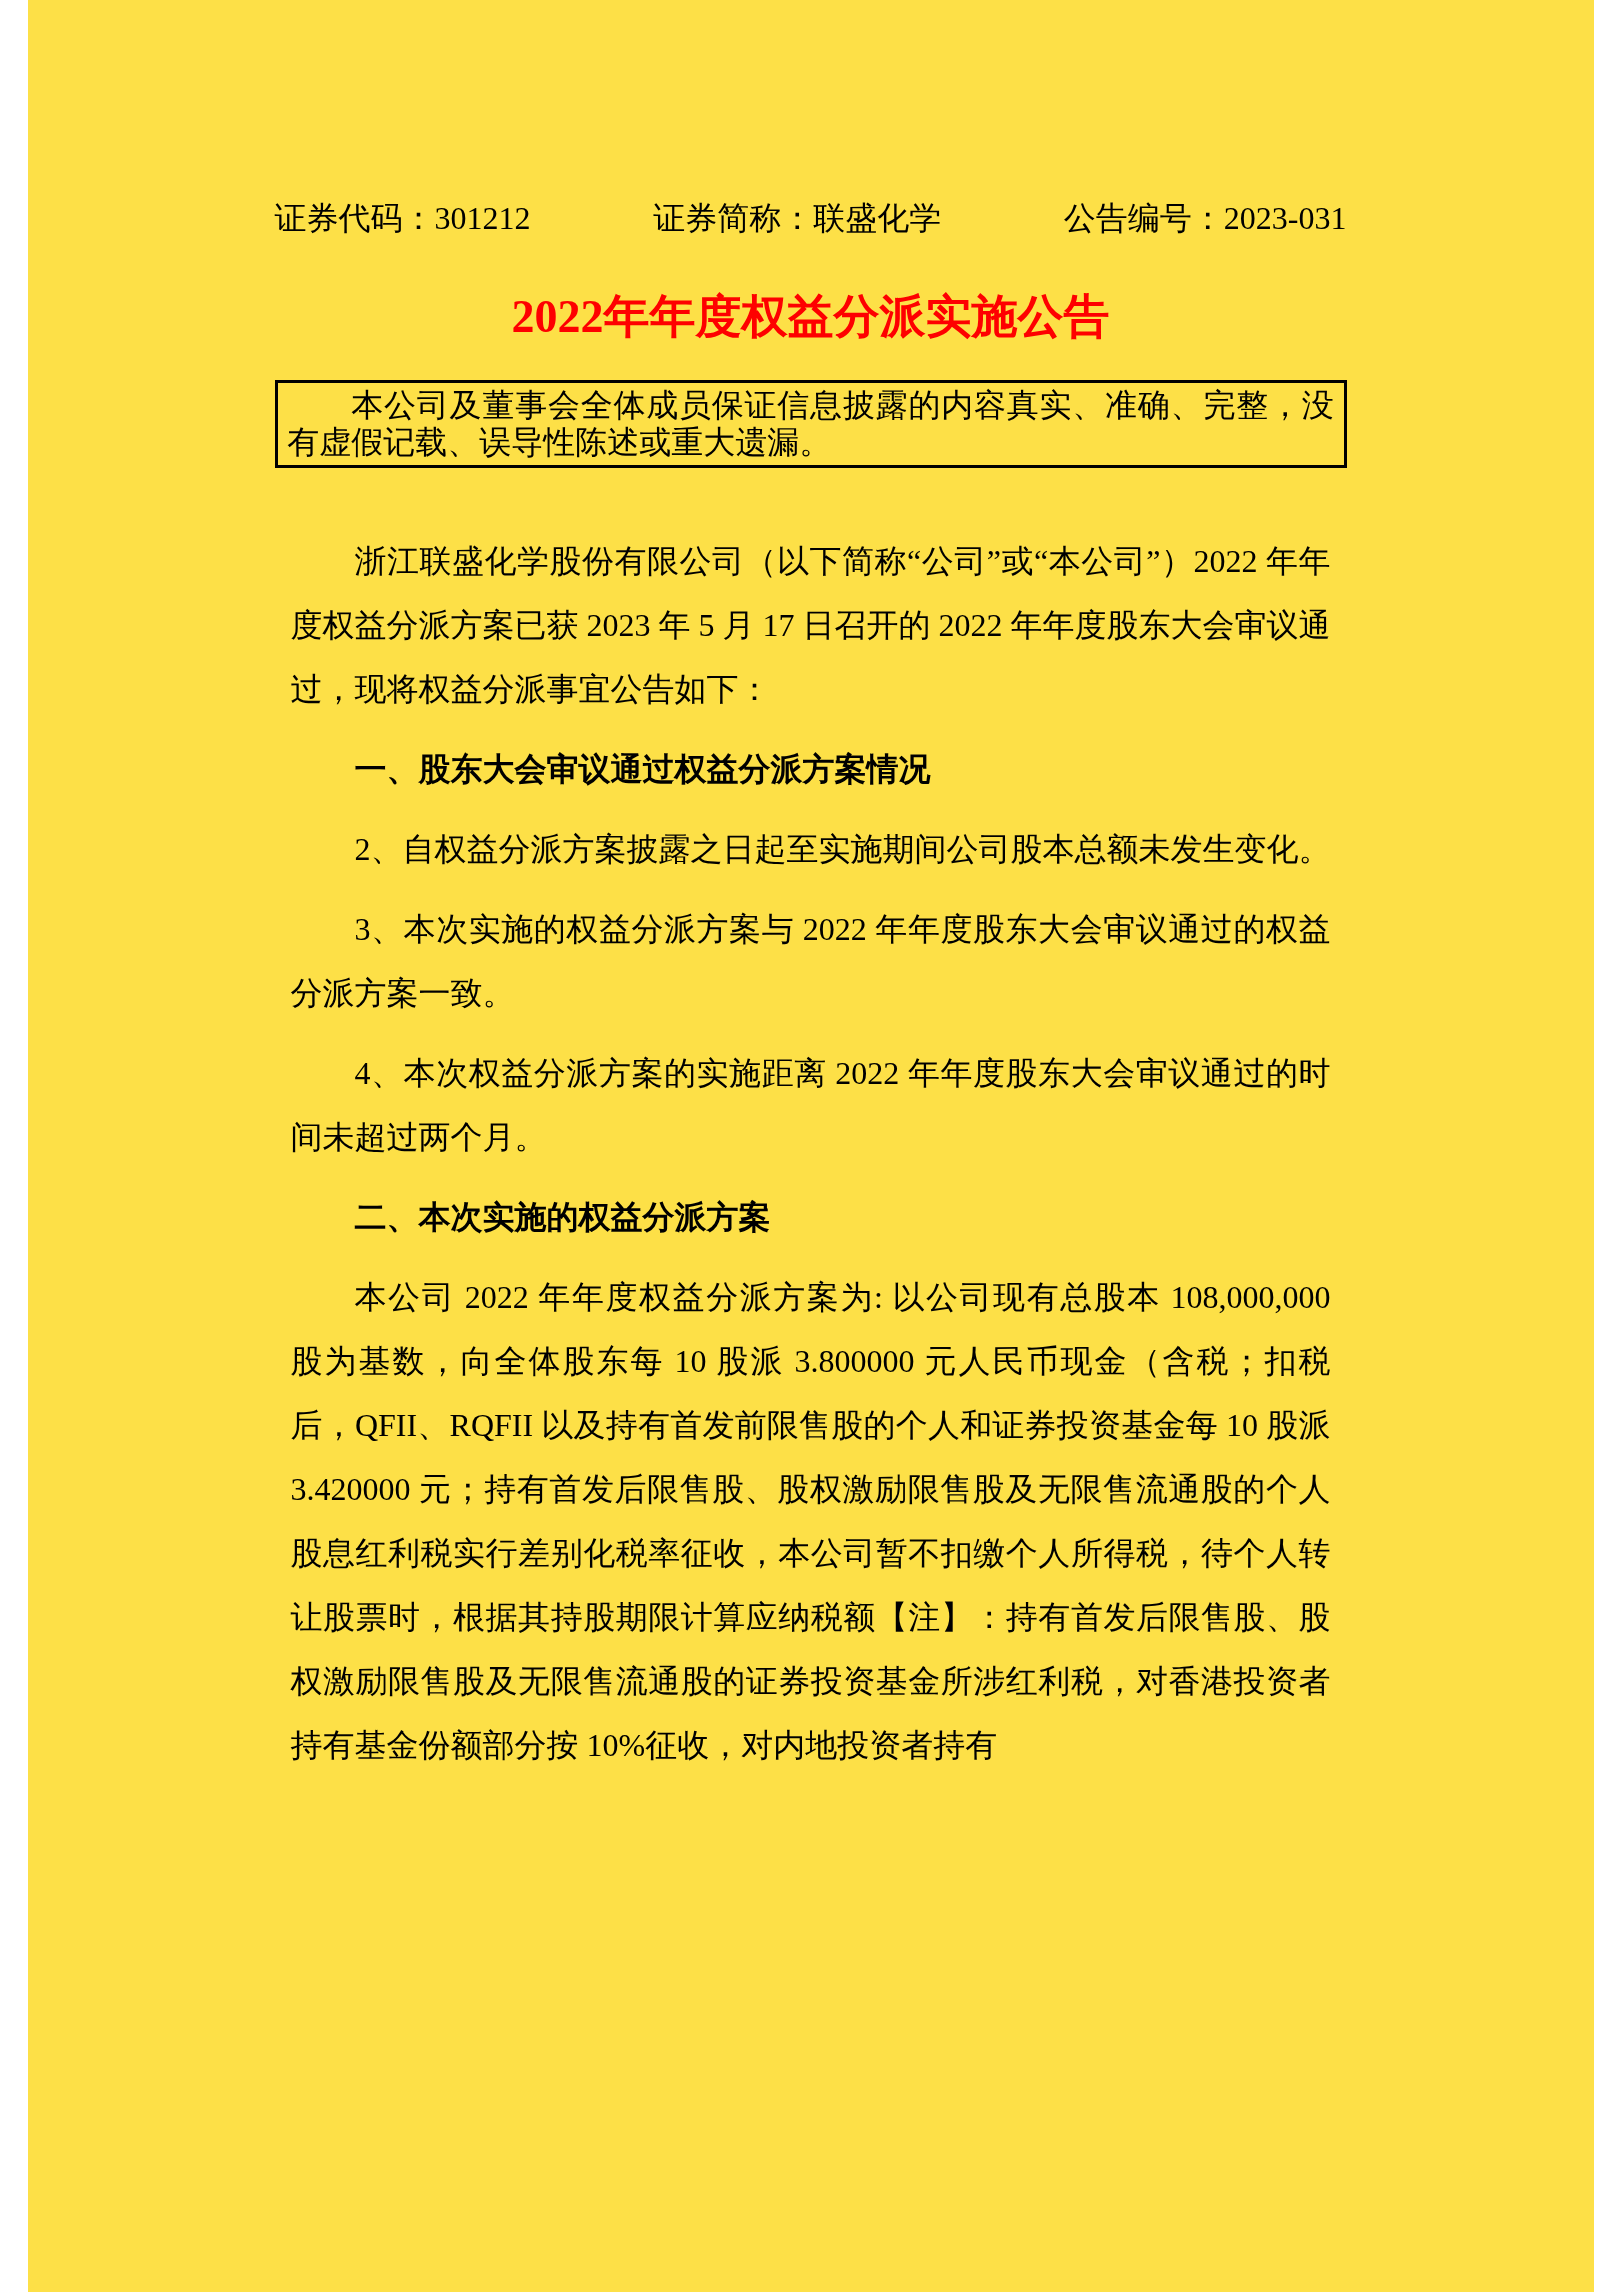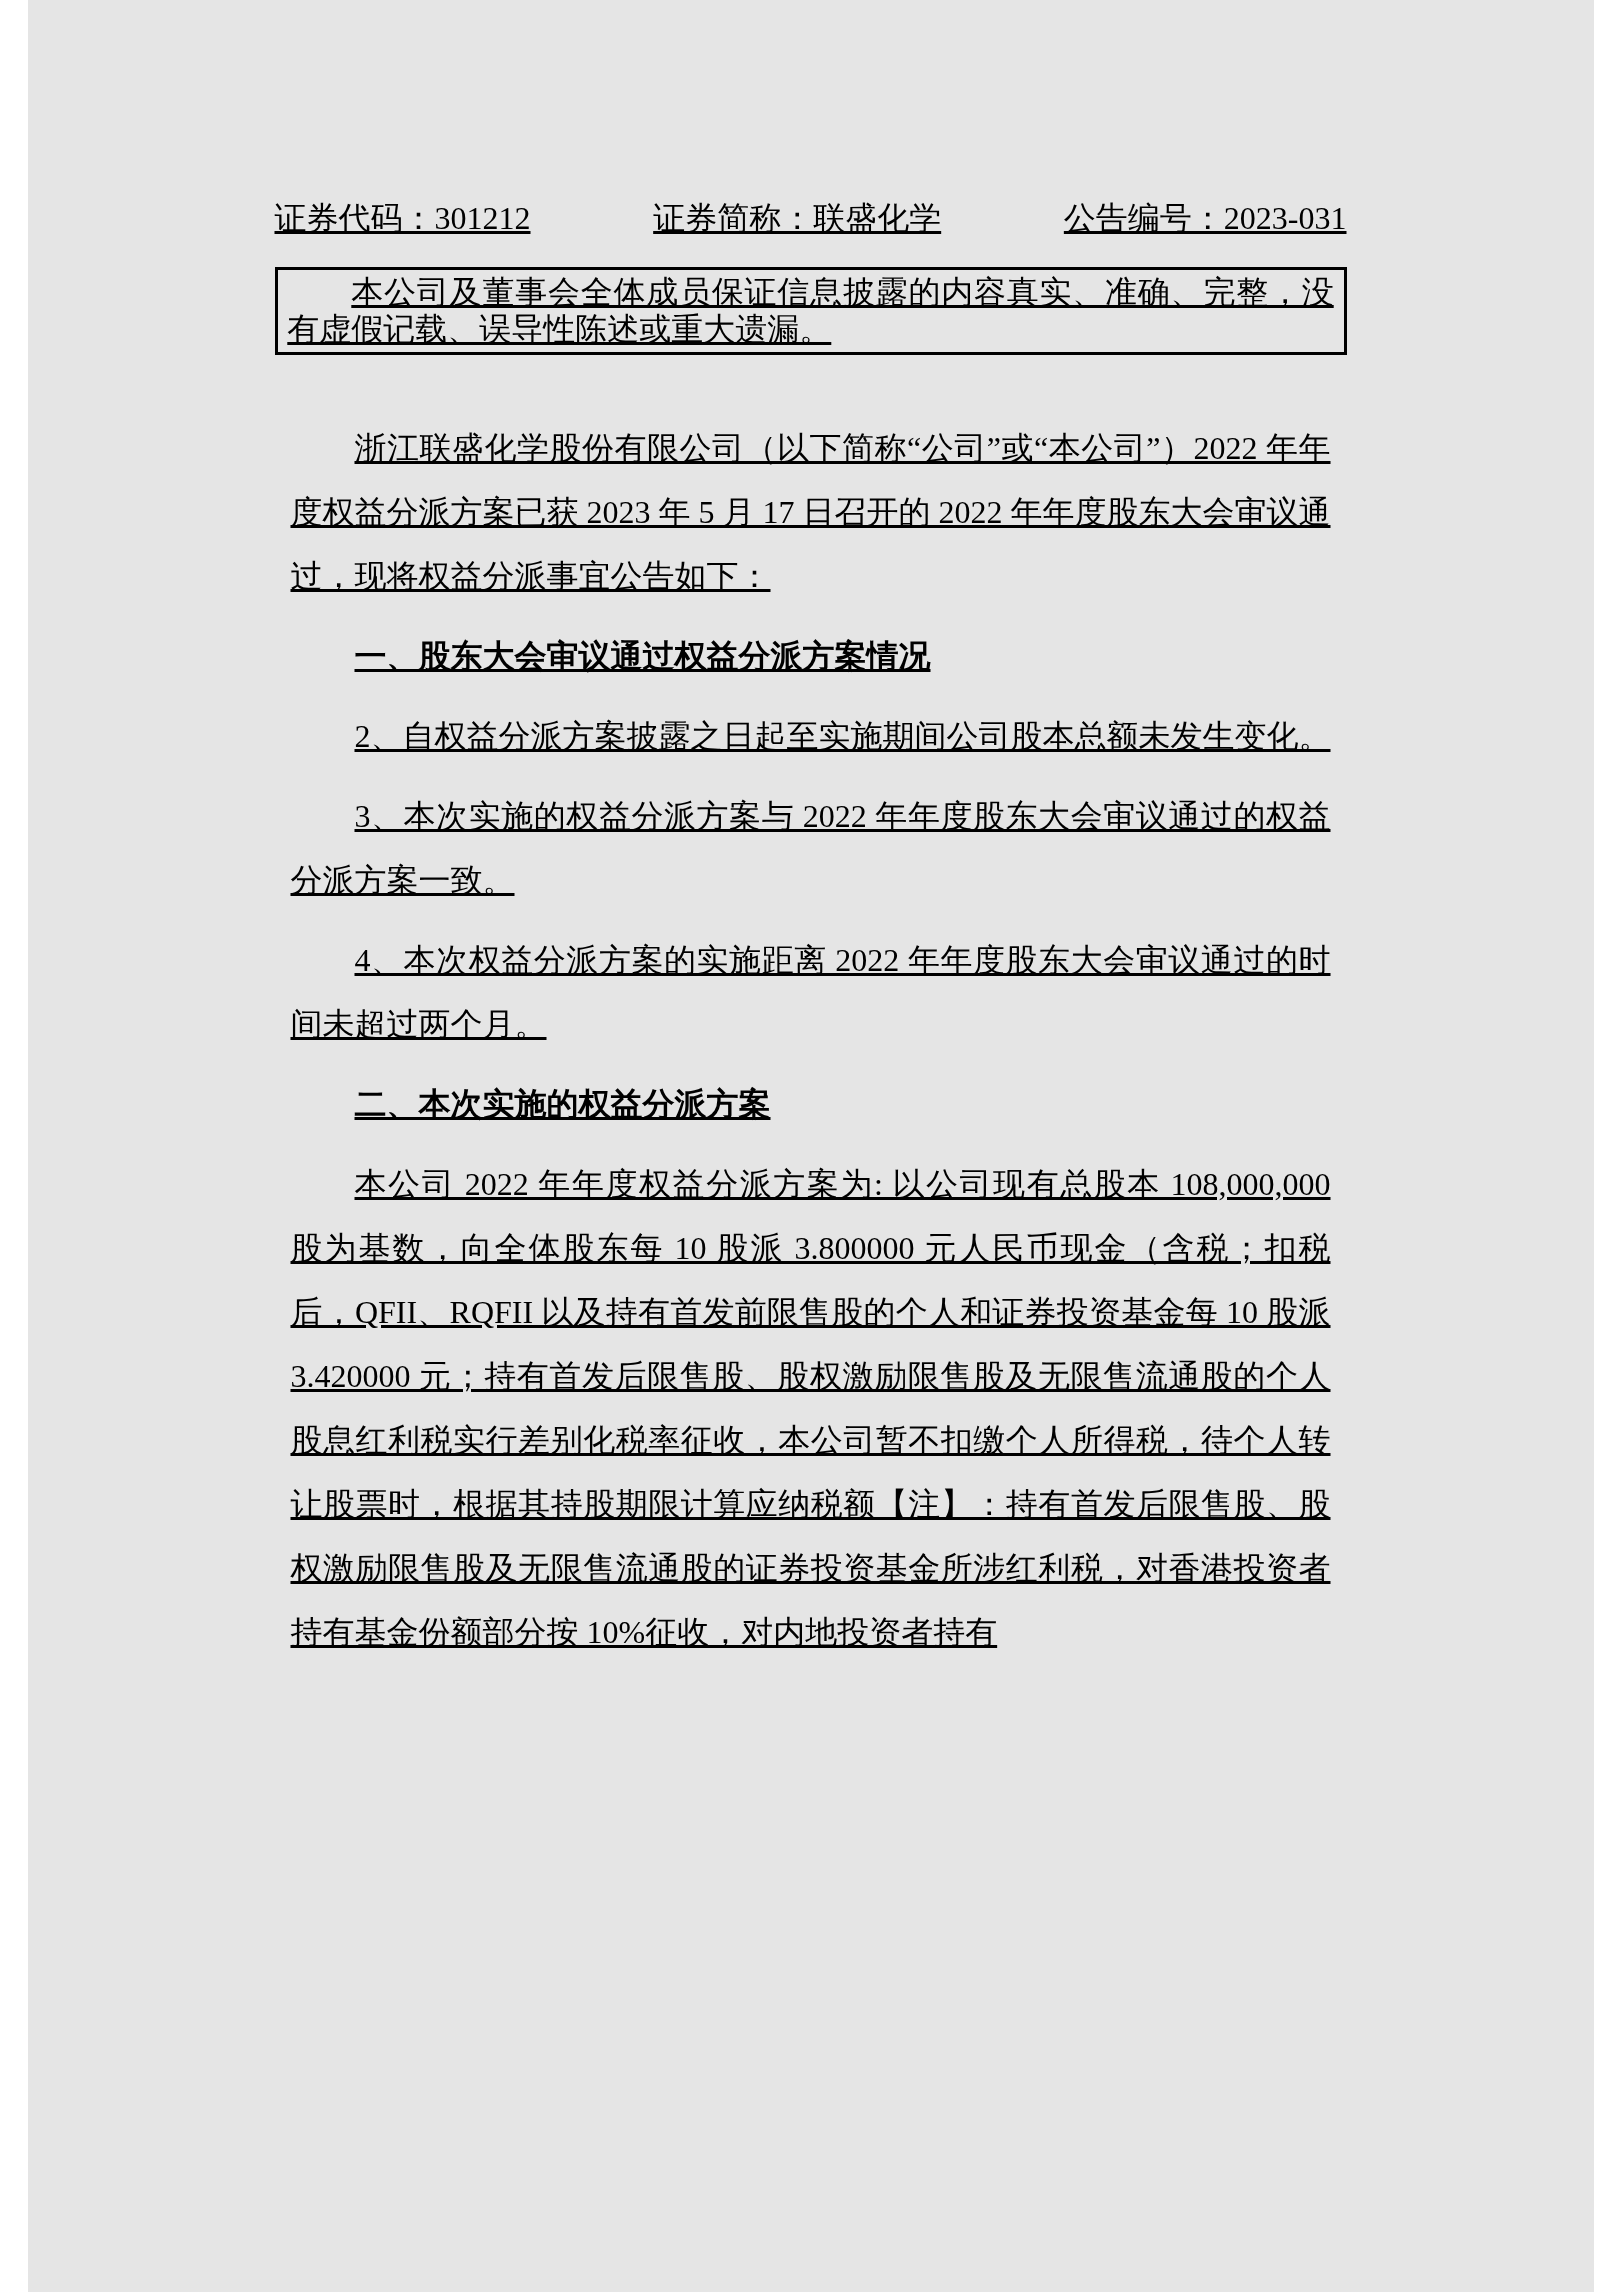--- a/index.html
+++ b/index.html
@@ -5,25 +5,24 @@
   html, body {
     margin: 0;
     padding: 0;
     background: #ffffff;
   }
   .page {
     position: relative;
     width: 1566px;
     height: 2293px;
     margin: 0 auto;
-    background: #e5e5e5;
+    background: #fde047;
     color: #000000;
     font-family: "Liberation Serif", "DejaVu Serif", serif;
     overflow: hidden;
-    text-decoration: underline;
   }
   .doc-header {
     margin: 0 247px;
     padding-top: 199px;
     display: flex;
     justify-content: space-between;
     align-items: baseline;
     font-size: 32px;
     line-height: 39px;
     white-space: nowrap;
@@ -76,20 +75,21 @@
 
 <div class="page">
 
   <div class="doc-header">
     <span>证券代码：301212</span>
     <span>证券简称：联盛化学</span>
     <span>公告编号：2023-031</span>
   </div>
 
 
+  <h2 class="doc-subtitle">2022年年度权益分派实施公告</h2>
 
   <div class="disclaimer-box">
     <p>本公司及董事会全体成员保证信息披露的内容真实、准确、完整，没有虚假记载、误导性陈述或重大遗漏。</p>
   </div>
 
   <div class="body-text">
     <p class="para">浙江联盛化学股份有限公司（以下简称“公司”或“本公司”）2022 年年度权益分派方案已获 2023 年 5 月 17 日召开的 2022 年年度股东大会审议通过，现将权益分派事宜公告如下：</p>
     <p class="para heading">一、股东大会审议通过权益分派方案情况</p>
     <p class="para">2、自权益分派方案披露之日起至实施期间公司股本总额未发生变化。</p>
     <p class="para">3、本次实施的权益分派方案与 2022 年年度股东大会审议通过的权益分派方案一致。</p>

